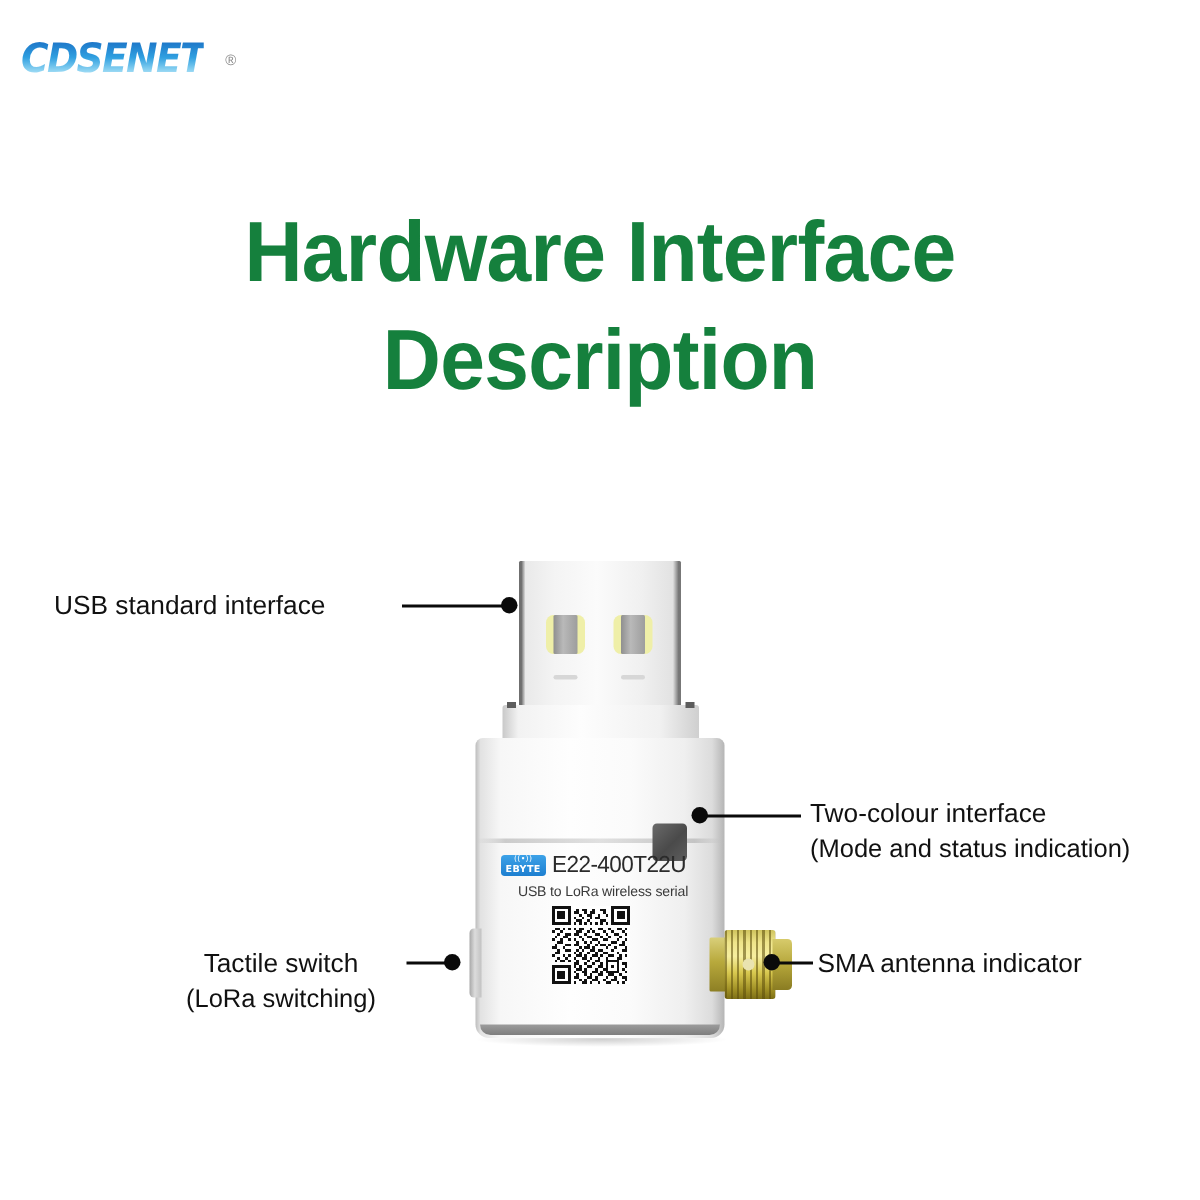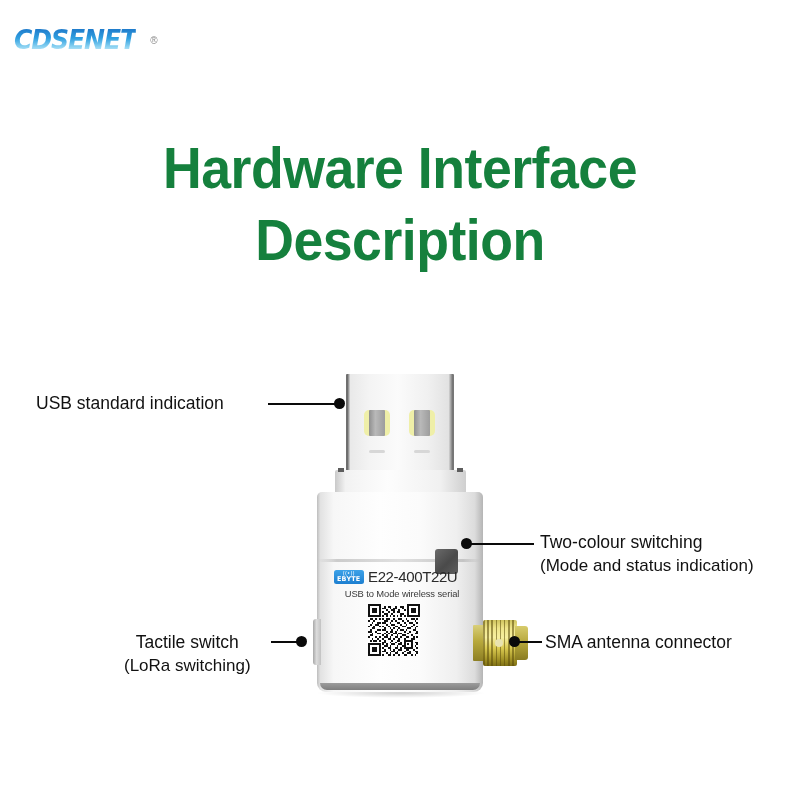--- a/index.html
+++ b/index.html
@@ -241,21 +241,21 @@
     <div id="switch-tab"></div>
 
     <div id="label">
       <div id="label-row">
         <div id="ebyte-badge">
           <span id="ebyte-wave">((•))</span>
           <span id="ebyte-name">EBYTE</span>
         </div>
         <div id="model">E22-400T22U</div>
       </div>
-      <div id="label-sub">USB to Mode wireless serial</div>
+      <div id="label-sub">USB to LoRa wireless serial</div>
       <div id="qr">
         <svg width="52" height="52" viewBox="0 0 29 29" shape-rendering="crispEdges" aria-hidden="true">
           <rect width="29" height="29" fill="#ffffff"></rect>
           <g fill="#111111">
 
             <rect x="0" y="0" width="7" height="1"></rect>
               <rect x="0" y="6" width="7" height="1"></rect>
             <rect x="0" y="0" width="1" height="7"></rect>
               <rect x="6" y="0" width="1" height="7"></rect>
             <rect x="2" y="2" width="3" height="3"></rect>
@@ -476,30 +476,30 @@
   <div class="lead" id="lead-led"></div>
   <div class="dot" id="dot-led"></div>
 
   <div class="lead" id="lead-sma"></div>
   <div class="dot" id="dot-sma"></div>
 
   <div class="lead" id="lead-sw"></div>
   <div class="dot" id="dot-sw"></div>
 
   <div class="callout" id="co-usb">
-    <span>USB standard indication</span>
+    <span>USB standard interface</span>
   </div>
 
   <div class="callout" id="co-led">
-    <span>Two-colour switching</span>
+    <span>Two-colour interface</span>
     <span class="sub">(Mode and status indication)</span>
   </div>
 
   <div class="callout" id="co-sma">
-    <span>SMA antenna connector</span>
+    <span>SMA antenna indicator</span>
   </div>
 
   <div class="callout" id="co-sw">
     <span>Tactile switch</span>
     <span class="sub">(LoRa switching)</span>
   </div>
 
 </div>
 
 </body></html>

